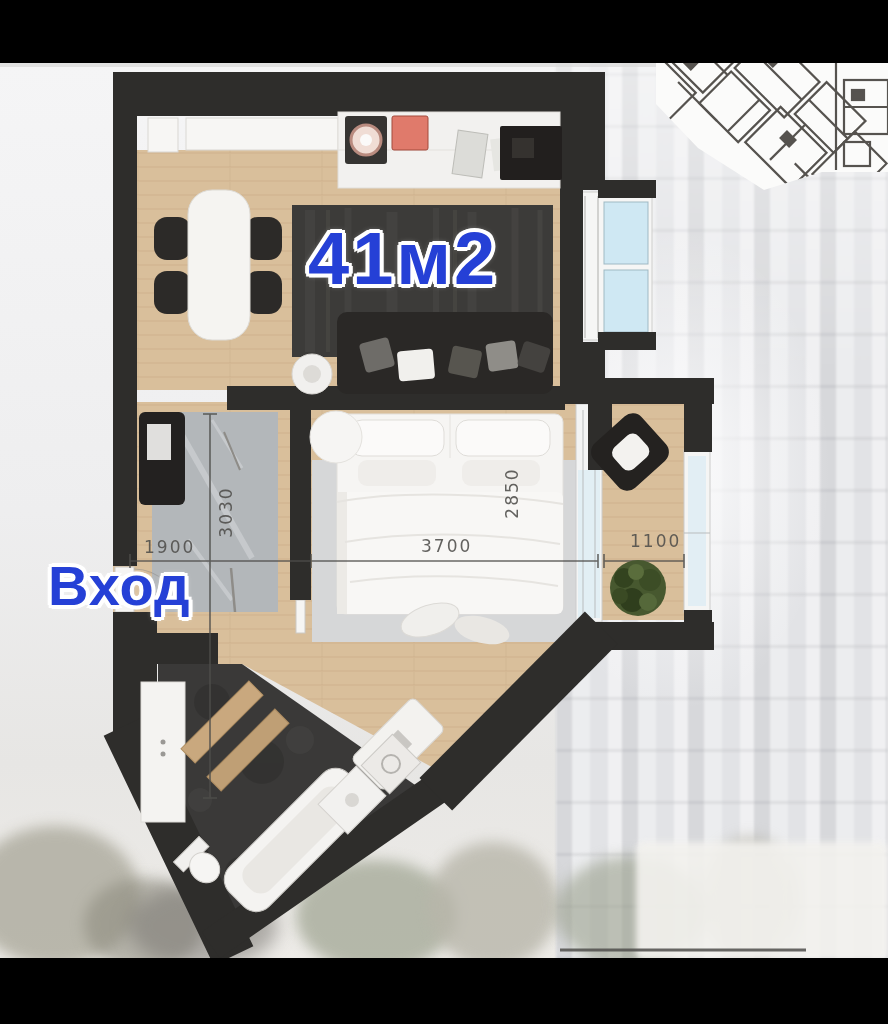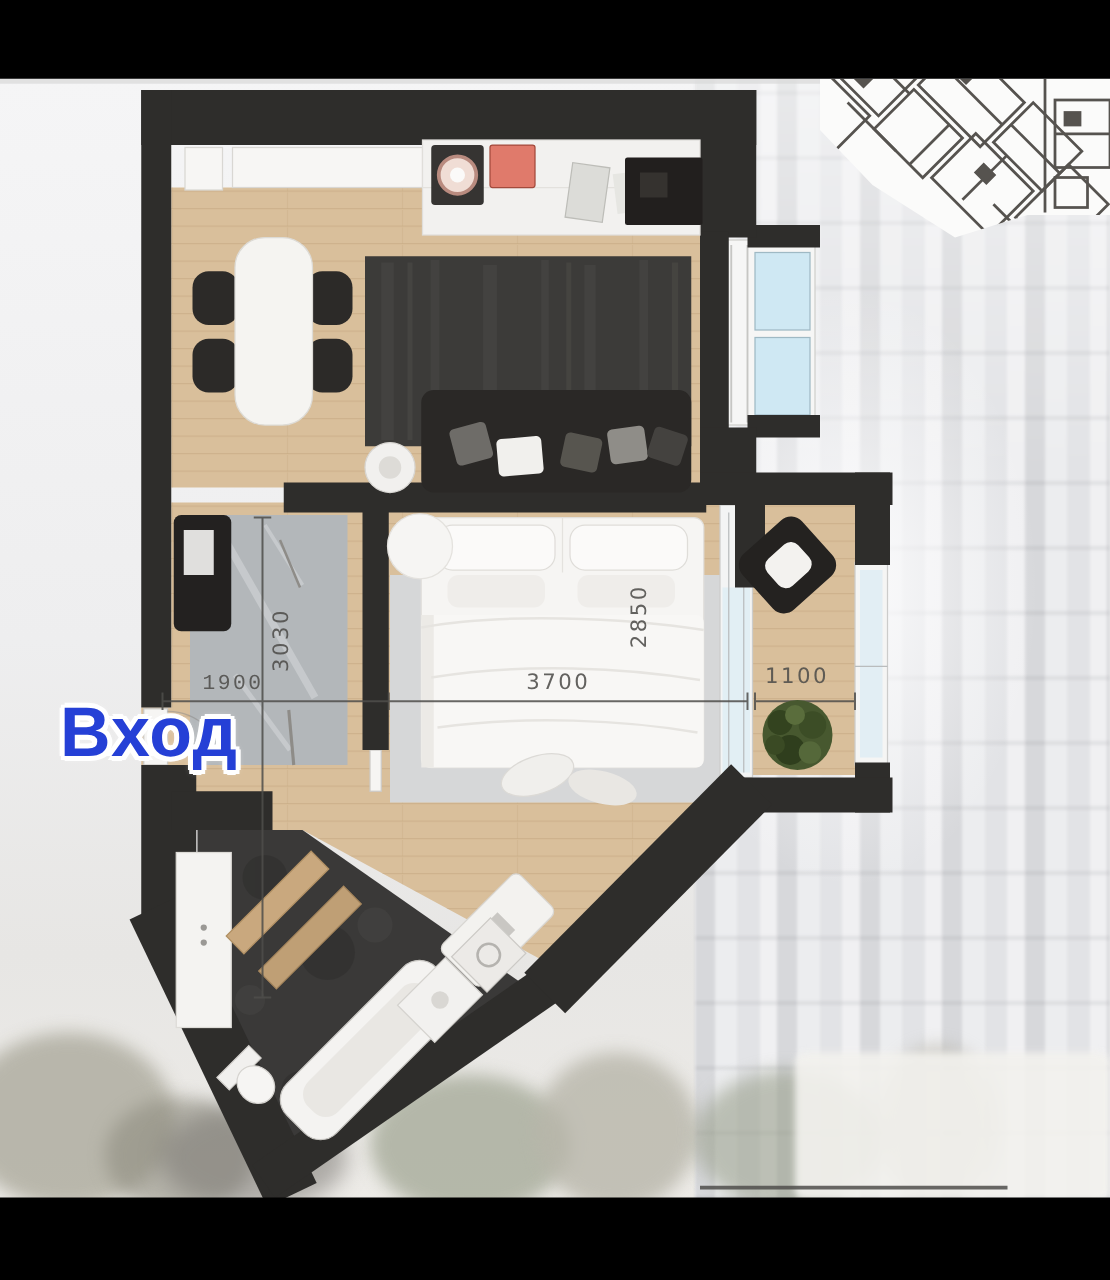--- a/index.html
+++ b/index.html
@@ -323,22 +323,23 @@
       <circle cx="638" cy="588" r="28" fill="var(--c-plant,#47582f)"></circle>
       <circle cx="624" cy="578" r="10" fill="#33431f"></circle>
         <circle cx="650" cy="580" r="11" fill="#3c4d26"></circle>
       <circle cx="632" cy="600" r="12" fill="#2f3e1d"></circle>
         <circle cx="648" cy="602" r="9" fill="#55683a"></circle>
       <circle cx="636" cy="572" r="8" fill="#5a6d3c"></circle>
         <circle cx="620" cy="596" r="8" fill="#3a4a24"></circle>
     </g>
   </svg>
 
+  <div id="area-label" class="lbl">41м2</div>
   <div id="entrance-label" class="lbl">Вход</div>
-  <div class="dimtxt" style="left:162px;top:539px;font-family:Liberation Mono, monospace;">1900</div>
+  <div class="dimtxt" style="left:144px;top:539px;">1900</div>
   <div class="dimtxt rot" style="left:226px;top:512px;">3030</div>
   <div class="dimtxt" style="left:421px;top:538px;">3700</div>
   <div class="dimtxt rot" style="left:512px;top:493px;">2850</div>
-  <div class="dimtxt" style="left:612px;top:533px;">1100</div>
+  <div class="dimtxt" style="left:630px;top:533px;">1100</div>
 
   <div class="abs bar top"></div>
   <div class="abs bar bottom"></div>
 </div>
 
 </body></html>

